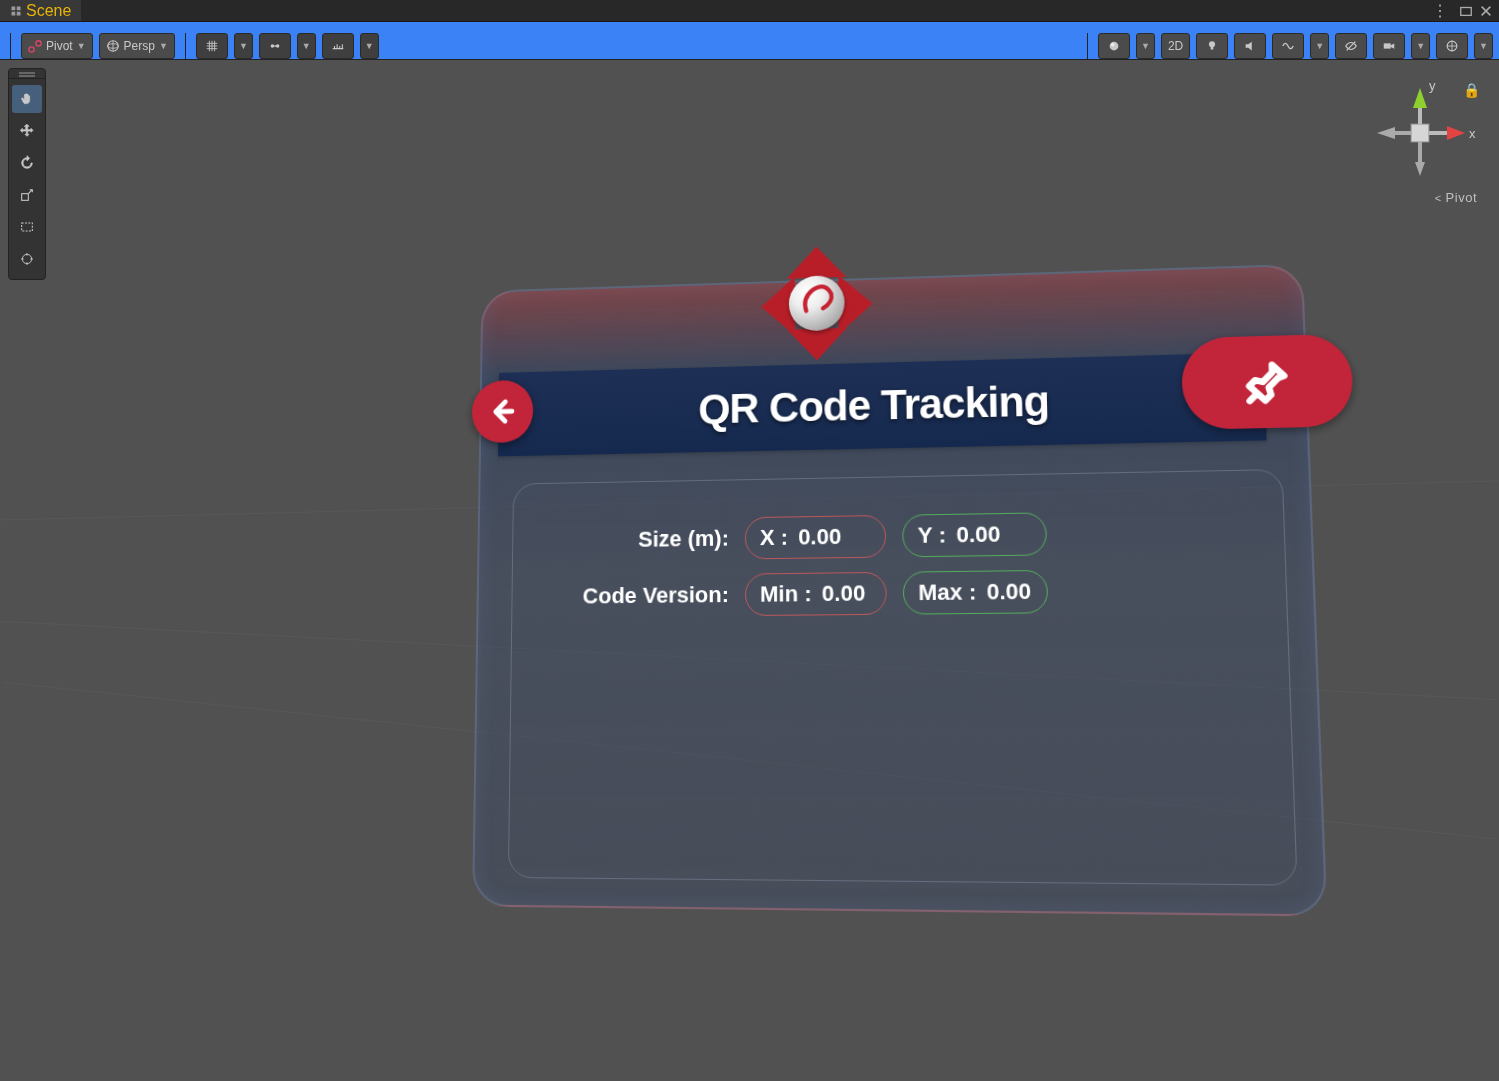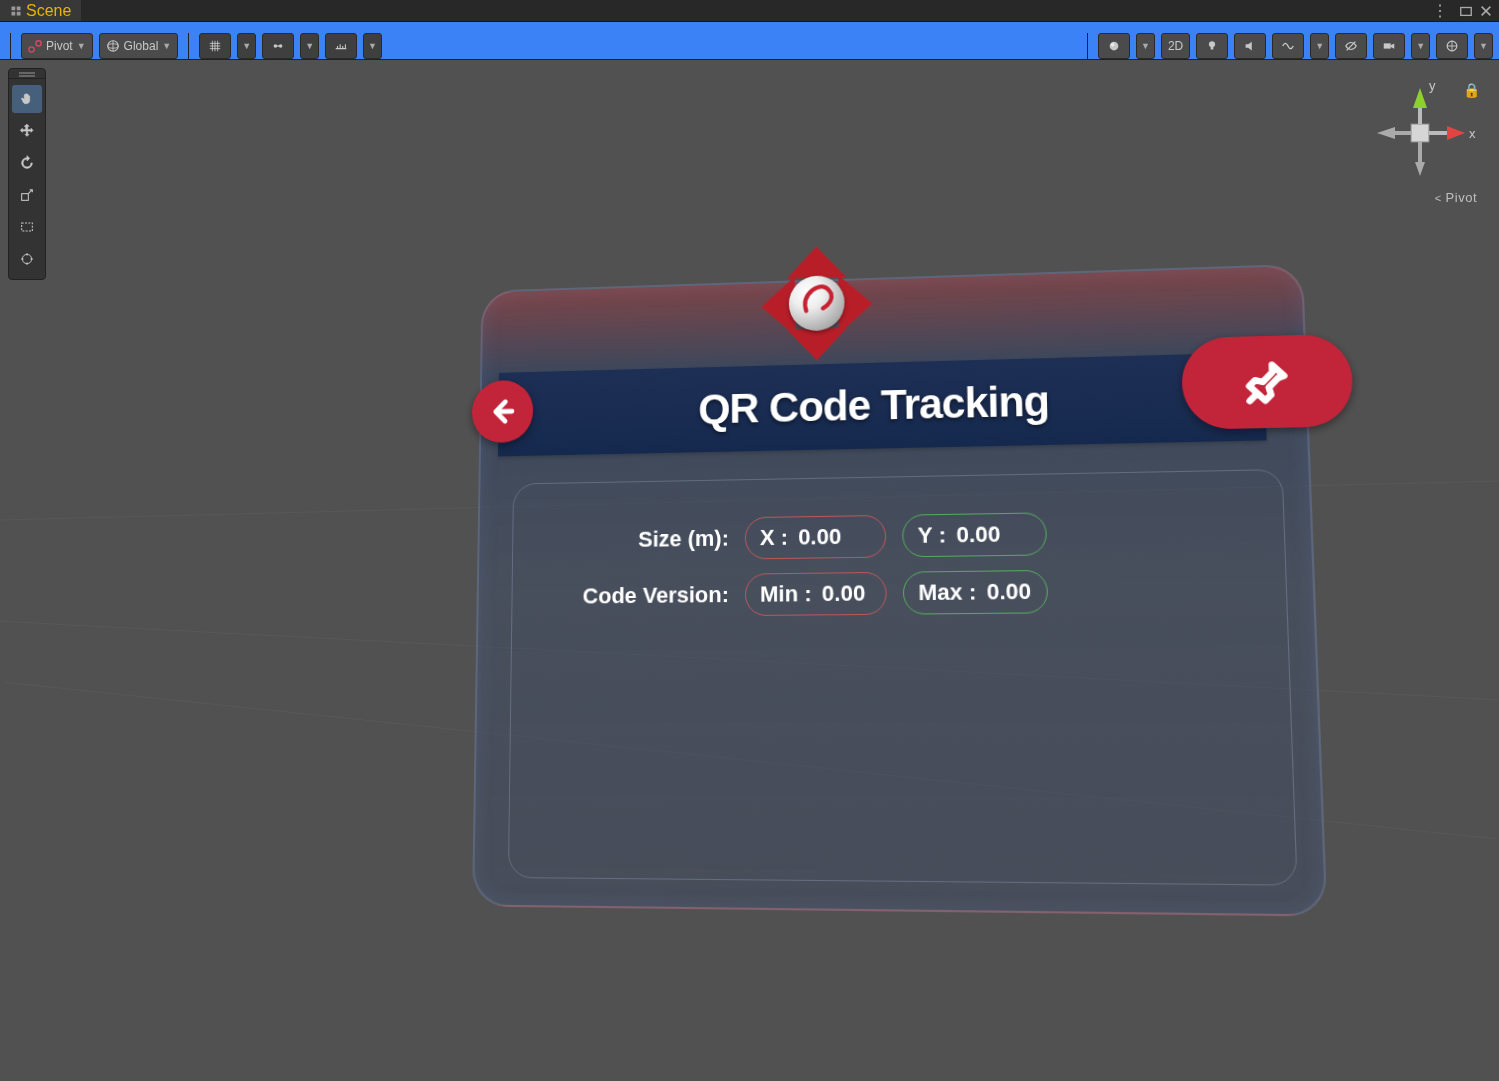--- a/index.html
+++ b/index.html
@@ -241,21 +241,21 @@
       </svg>
     <span>Pivot</span>
     <span class="tri">▼</span>
   </div>
   <div class="tool-btn">
     <svg viewBox="0 0 16 16">
         <circle cx="8" cy="8" r="6" fill="none" stroke="#c8c8c8" stroke-width="1.2"></circle>
         <ellipse cx="8" cy="8" rx="6" ry="2.5" fill="none" stroke="#c8c8c8" stroke-width="1"></ellipse>
         <path d="M8 2 V14" stroke="#c8c8c8" stroke-width="1"></path>
       </svg>
-    <span>Global</span>
+    <span>Persp</span>
     <span class="tri">▼</span>
   </div>
   <span class="sep"></span>
   <div class="tool-btn icon-only dark">
     <svg viewBox="0 0 16 16">
         <path d="M2 5h12M2 8h12M2 11h12M5 2v12M8 2v12M11 2v12" stroke="#c8c8c8" stroke-width="1"></path>
       </svg>
   </div>
   <div class="tool-btn tiny dark">
       <span class="tri">▼</span>

